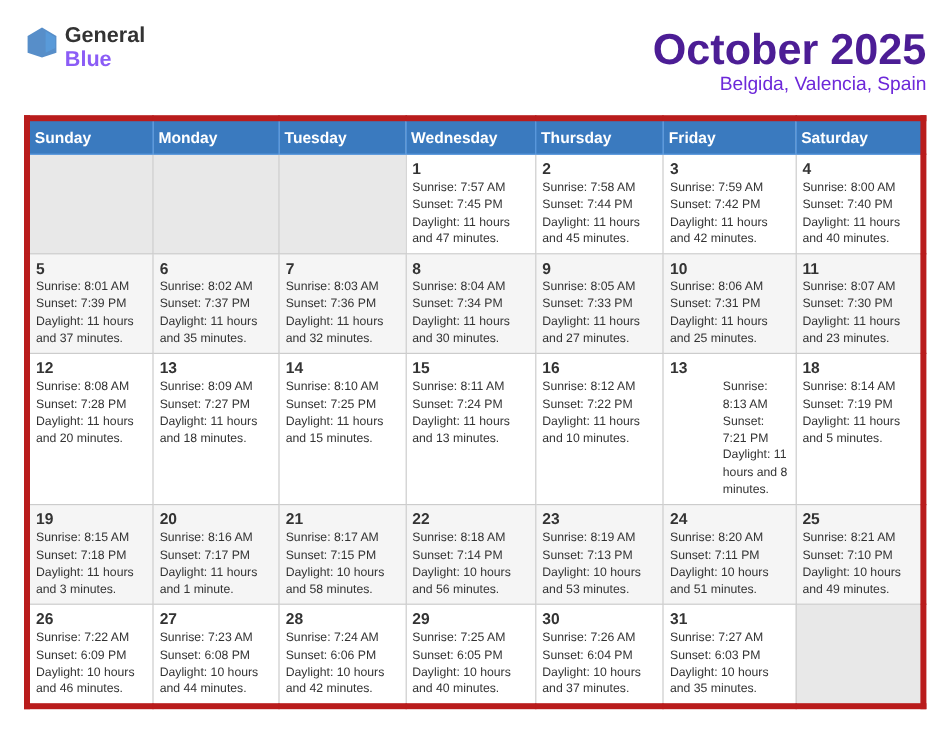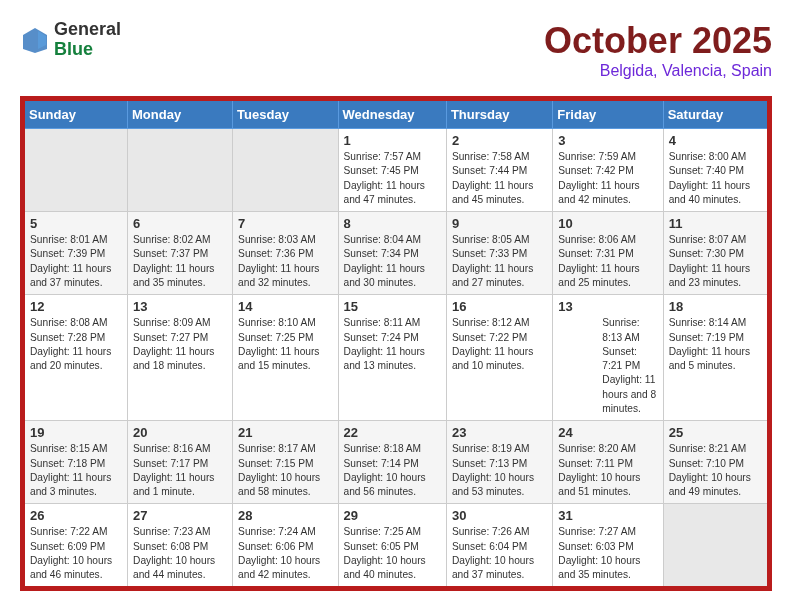--- a/index.html
+++ b/index.html
@@ -11,49 +11,49 @@
       padding: 20px;
     }
     .header {
       display: flex;
       justify-content: space-between;
       align-items: flex-start;
       margin-bottom: 16px;
     }
     .logo {
       display: flex;
-      align-items: center;
+      align-items: flex-start;
     }
     .logo-text {
       display: flex;
       flex-direction: column;
       line-height: 1.1;
     }
     .logo-general {
       font-size: 18px;
       font-weight: bold;
       color: #333;
     }
     .logo-blue {
       font-size: 18px;
       font-weight: bold;
-      color: #15803d;
+      color: #8b5cf6;
     }
     .logo-icon {
       width: 30px;
       height: 30px;
       margin-right: 4px;
     }
     .title-block {
       text-align: right;
     }
     .month-title {
       font-size: 36px;
       font-weight: bold;
-      color: #7f1d1d;
+      color: #4c1d95;
     }
     .location {
       font-size: 16px;
       color: #6d28d9;
     }
     .calendar {
       width: 100%;
       border-collapse: collapse;
       border: 5px solid #b91c1c;
     }

